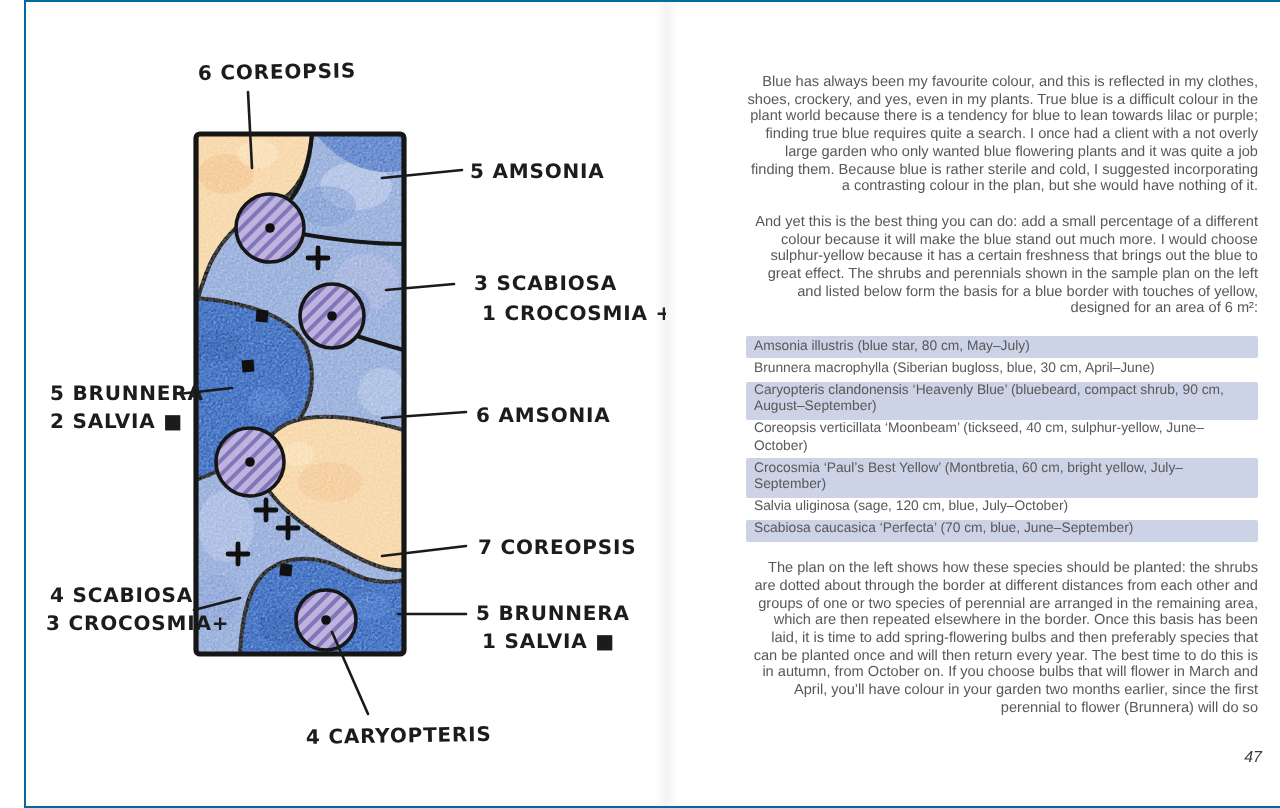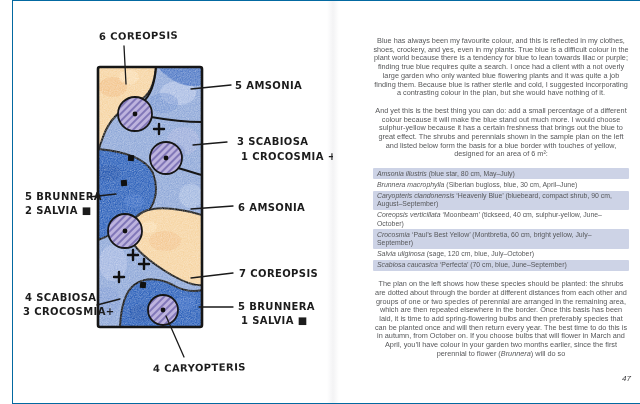--- a/index.html
+++ b/index.html
@@ -11,25 +11,25 @@
         pointer-events:none;}
   
   .left-page{position:absolute;left:0;top:0;width:320px;height:404px;}
   .hand{font-family:"DejaVu Sans",sans-serif;font-weight:700;font-size:10px;
         letter-spacing:.4px;fill:#1c1c1c;}
   
   .right-page{position:absolute;left:320px;top:0;width:320px;height:404px;
               padding:36px 24px 0 40px;box-sizing:border-box;color:#57585a;}
   .title{font-family:"Liberation Serif",serif;font-weight:700;font-size:17px;
          color:#2e6ba8;margin:0 0 9px 0;letter-spacing:.2px;}
-  .para{font-size:7.3px;line-height:8.7px;margin:0 0 9px 0;text-align:center;}
+  .para{font-size:7.3px;line-height:8.7px;margin:0 0 9px 0;text-align:right;}
   .plant-list{margin:0 0 9px 0;font-size:6.9px;line-height:8.2px;}
   .plant-list .row{padding:1.5px 4px;border-radius:1px;}
   .plant-list .row.shaded{background:#cdd3e6;}
-  .latin{font-style:italic;}
+  .latin{}
   .pgnum{position:absolute;right:22px;bottom:22px;font-size:8px;font-style:italic;
          color:#3a3a3c;font-weight:400;}
 </style>
 </head>
 <body>
 
 <div class="spread">
 
   <div class="left-page">
     <svg width="320" height="404" viewBox="0 0 320 404">

